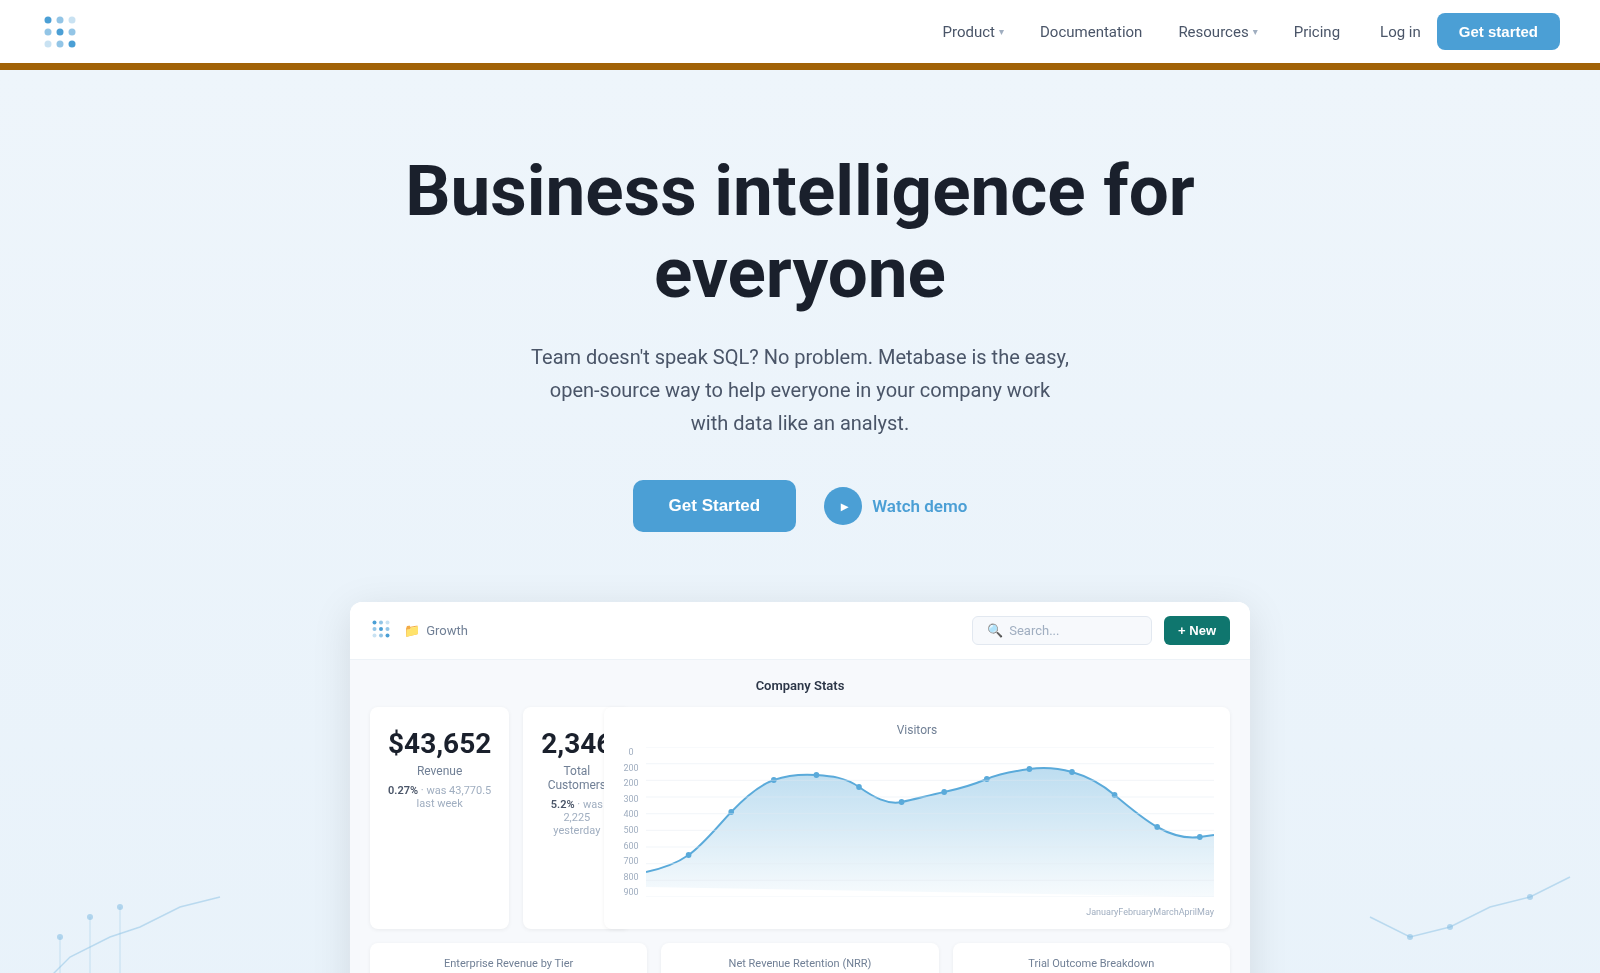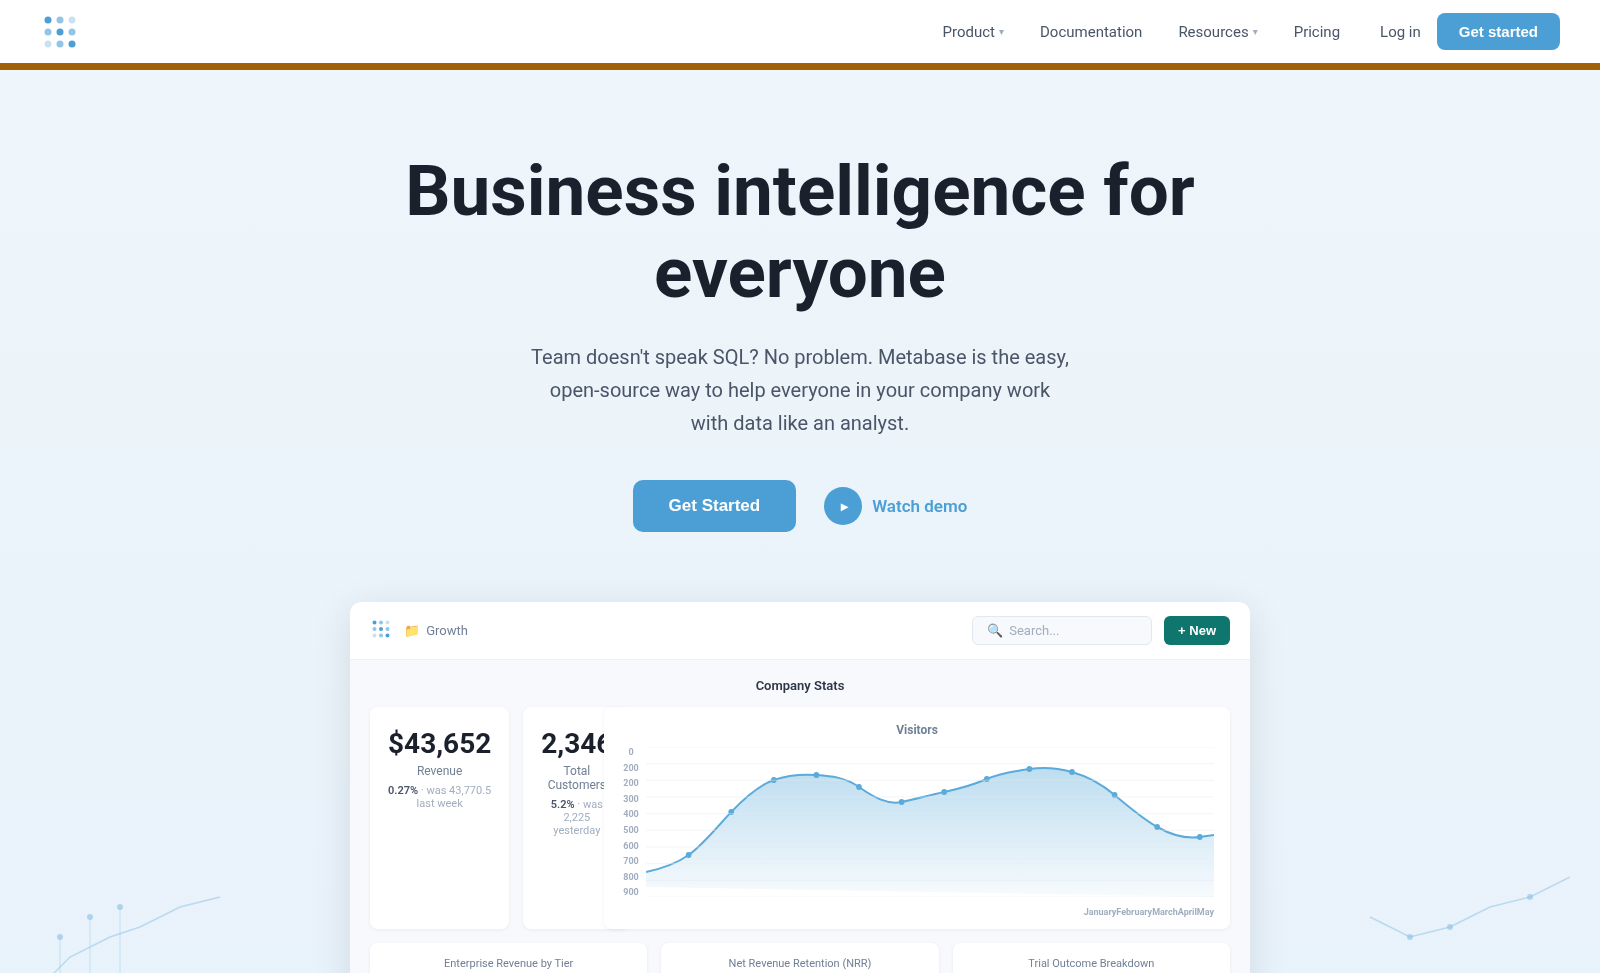--- a/index.html
+++ b/index.html
@@ -214,21 +214,20 @@
       color: #a0aec0;
     }
     .db-stat-sub .pct { color: #4a5568; font-weight: 600; margin-top: 11px; }
 
     
     .db-chart-card {
       background: #fff;
       border-radius: 8px;
       padding: 16px 16px 12px;
       box-shadow: 0 1px 4px rgba(0,0,0,0.06);
-      font-weight: bold;
     }
     .db-chart-title {
       font-size: 12px;
       color: #718096;
       margin-bottom: 10px;
     }
     .chart-area {
       position: relative;
       height: 170px;
     }

